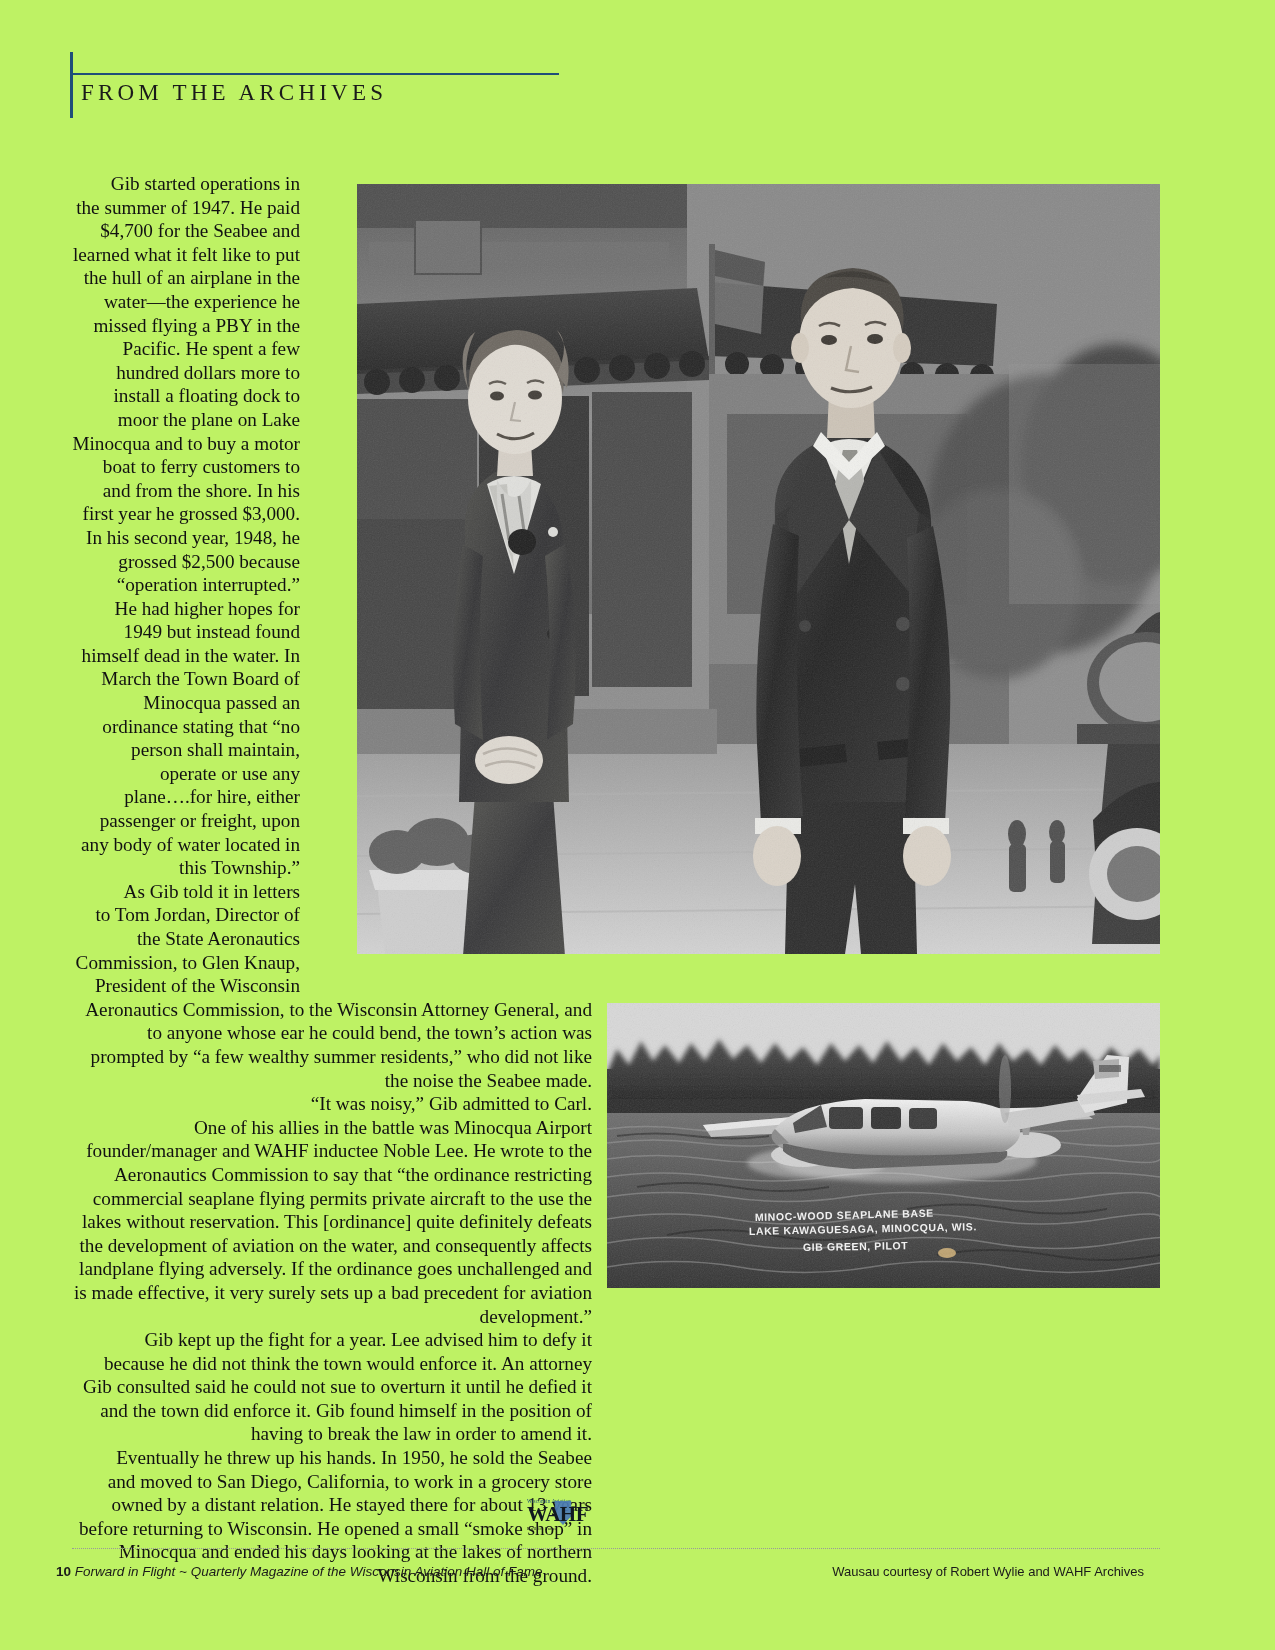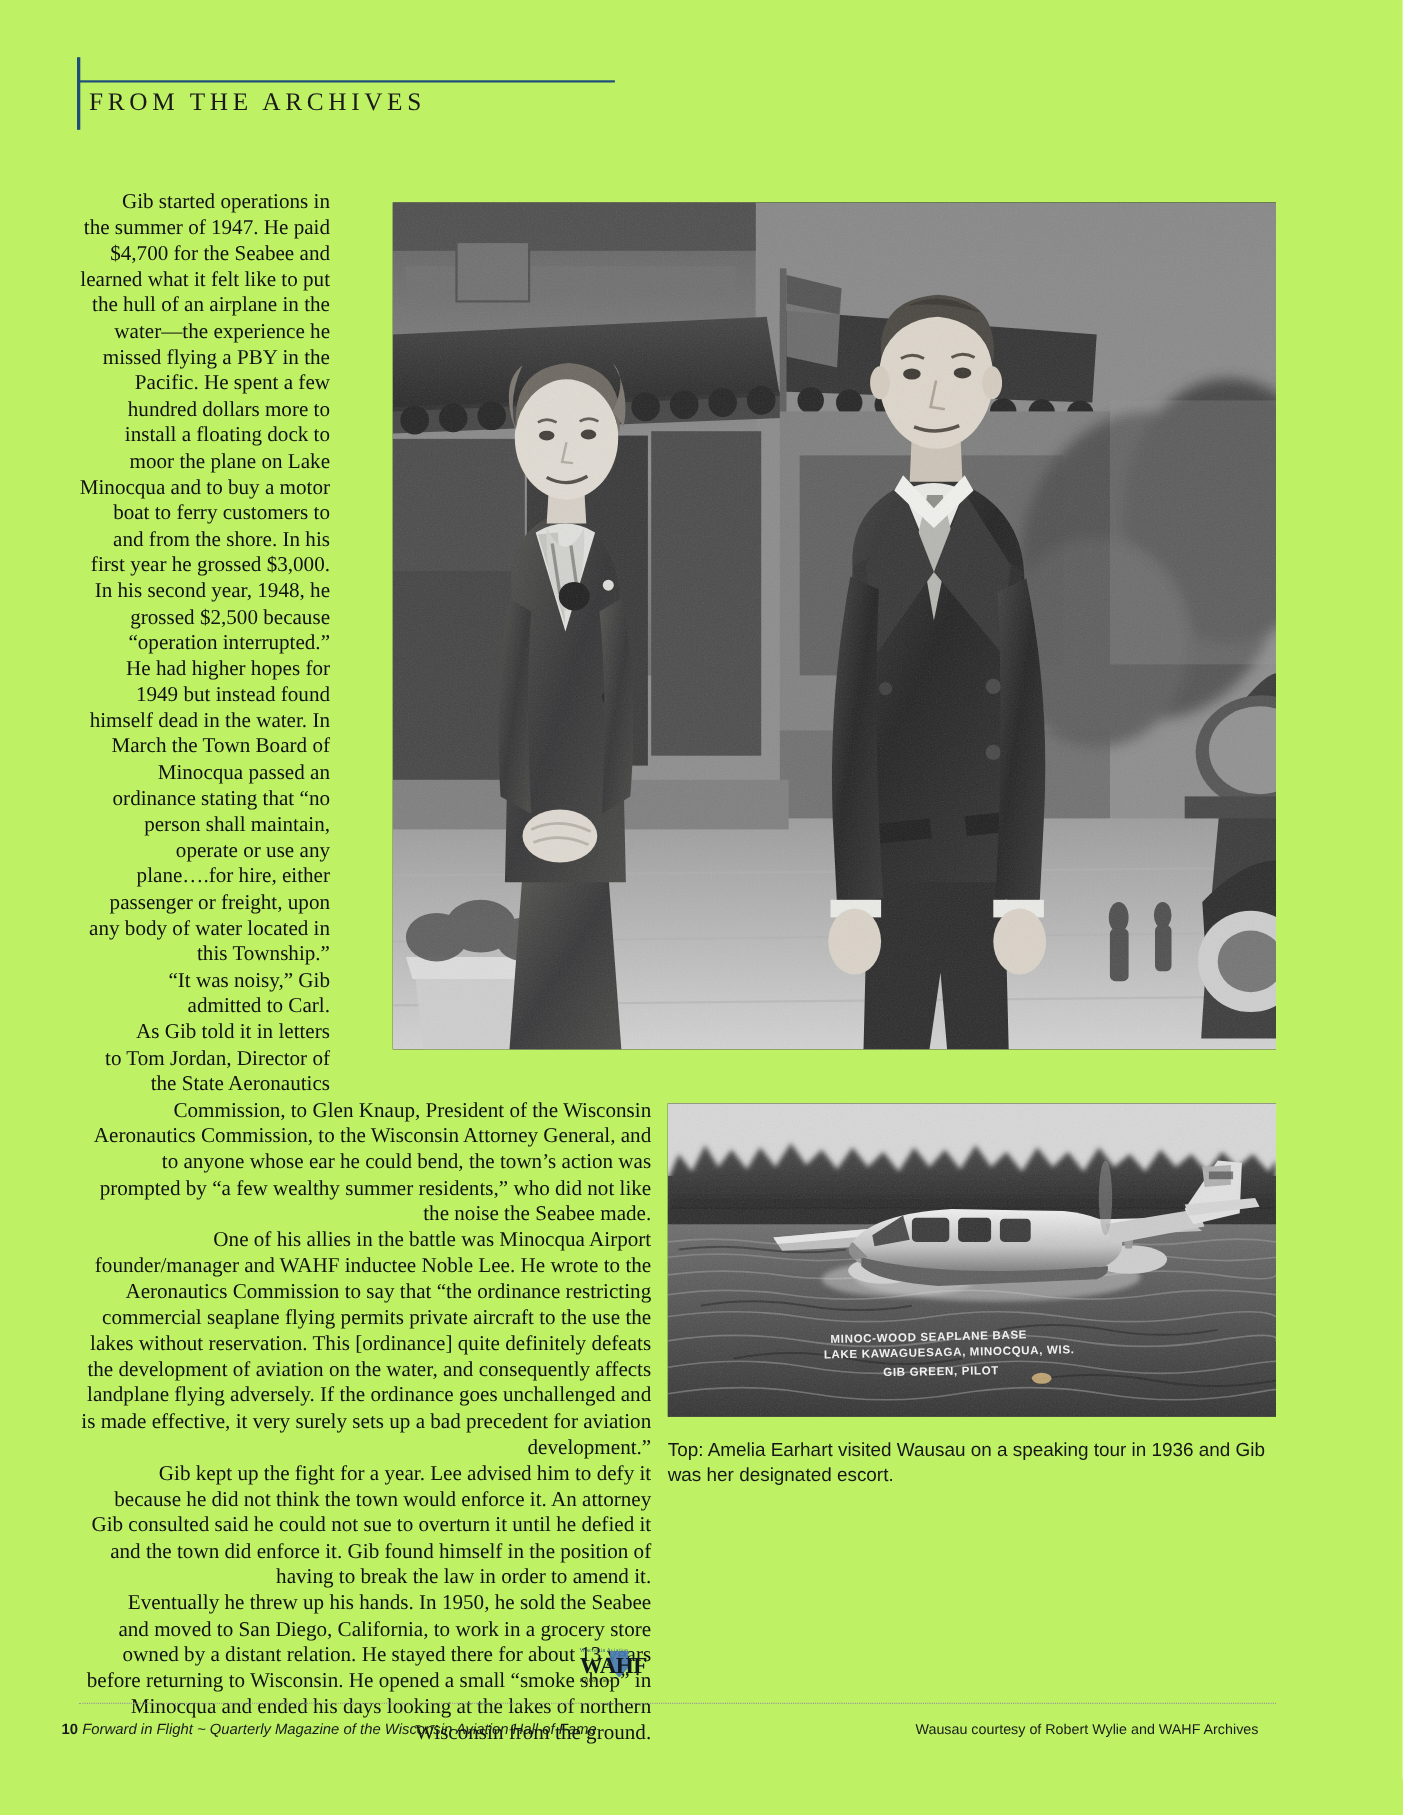--- a/index.html
+++ b/index.html
@@ -572,29 +572,28 @@
       <ellipse cx="340" cy="250" rx="9" ry="5" fill="#d6b57a" opacity="0.85"></ellipse>
 
       <rect x="0" y="0" width="553" height="285" filter="url(#grain2)" opacity="0.8"></rect>
     </svg>
   </div>
 
   <div class="article">
     <div class="wrap-spacer"></div>
     <p>Gib started operations in the summer of 1947. He paid $4,700 for the Seabee and learned what it felt like to put the hull of an airplane in the water—the experience he missed flying a PBY in the Pacific. He spent a few hundred dollars more to install a floating dock to moor the plane on Lake Minocqua and to buy a motor boat to ferry customers to and from the shore. In his first year he grossed $3,000. In his second year, 1948, he grossed $2,500 because “operation interrupted.”</p>
     <p>He had higher hopes for 1949 but instead found himself dead in the water. In March the Town Board of Minocqua passed an ordinance stating that “no person shall maintain, operate or use any plane….for hire, either passenger or freight, upon any body of water located in this Township.”</p>
+    <p>As Gib told it in letters to Tom Jordan, Director of the State Aeronautics Commission, to Glen Knaup, President of the Wisconsin Aeronautics Commission, to the Wisconsin Attorney General, and to anyone whose ear he could bend, the town’s action was prompted by “a few wealthy summer residents,” who did not like the noise the Seabee made.</p>
     <p>“It was noisy,” Gib admitted to Carl.</p>
-    <p>As Gib told it in letters to Tom Jordan, Director of the State Aeronautics Commission, to Glen Knaup, President of the Wisconsin Aeronautics Commission, to the Wisconsin Attorney General, and to anyone whose ear he could bend, the town’s action was prompted by “a few wealthy summer residents,” who did not like the noise the Seabee made.</p>
     <p>One of his allies in the battle was Minocqua Airport founder/manager and WAHF inductee Noble Lee. He wrote to the Aeronautics Commission to say that “the ordinance restricting commercial seaplane flying permits private aircraft to the use the lakes without reservation. This [ordinance] quite definitely defeats the development of aviation on the water, and consequently affects landplane flying adversely. If the ordinance goes unchallenged and is made effective, it very surely sets up a bad precedent for aviation development.”</p>
     <p>Gib kept up the fight for a year. Lee advised him to defy it because he did not think the town would enforce it. An attorney Gib consulted said he could not sue to overturn it until he defied it and the town did enforce it. Gib found himself in the position of having to break the law in order to amend it.</p>
     <p>Eventually he threw up his hands. In 1950, he sold the Seabee and moved to San Diego, California, to work in a grocery store owned by a distant relation. He stayed there for about 13 years before returning to Wisconsin. He opened a small “smoke shop” in Minocqua and ended his days looking at the lakes of northern Wisconsin from the ground.</p>
   </div>
 
   <div class="captions">
-    <p class="caption">Top: Amelia Earhart visited Wausau on a speaking tour in 1936 and Gib was her designated escort.</p>
   </div>
 
   <div class="wahf-logo">
     <div class="wahf-top">Wisconsin Aviation</div>
     <div class="wahf-main">
       <span class="wahf-shield"></span>
       <span class="wahf-letters">WAHF</span>
     </div>
     <div class="wahf-bottom">Hall of Fame</div>
   </div>

